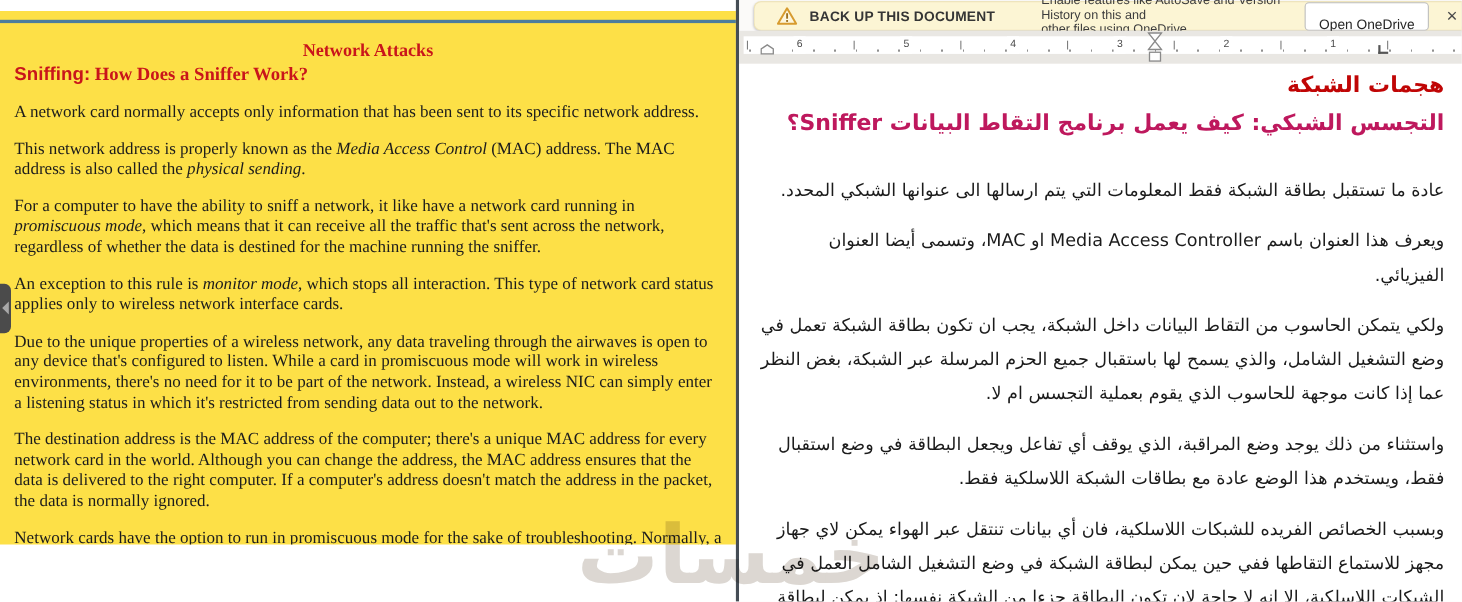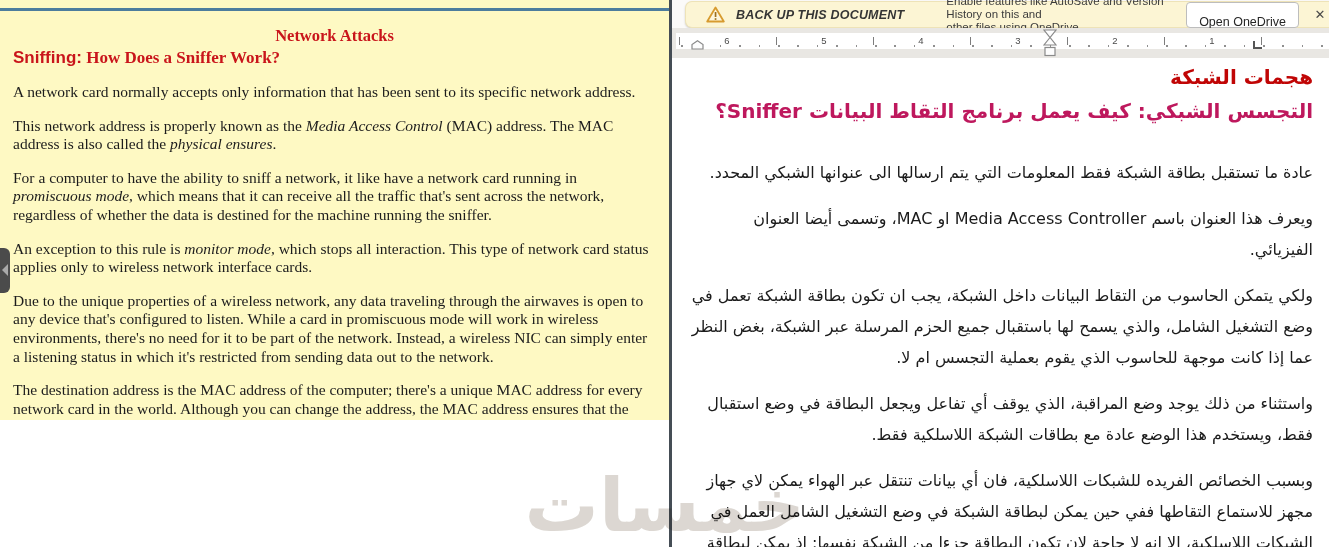--- a/index.html
+++ b/index.html
@@ -1,20 +1,20 @@
 <!DOCTYPE html>
 <html><head>
 <meta charset="utf-8">
 <style>
   html,body{margin:0;padding:0;background:#fff;}
   .root{position:relative;width:1329px;height:547px;overflow:hidden;background:#fff;
         font-family:"Liberation Sans",sans-serif;}
 
   
-  .left-pane{position:absolute;left:0;top:0;width:669px;height:420px;background:#fef9c3;overflow:hidden;}
+  .left-pane{position:absolute;left:0;top:10px;width:669px;height:485px;background:#fde047;overflow:hidden;}
   .page-top-rule{position:absolute;left:0;top:8px;width:669px;height:3px;background:#4d7d9d;}
   .left-content{position:absolute;left:0;top:0;width:669px;padding:26px 13px 0 13px;box-sizing:border-box;
                 font-family:"Liberation Serif",serif;font-size:15.5px;line-height:18.6px;color:#1c1c1c;}
   .doc-title{text-align:center;font-weight:bold;font-size:16.5px;line-height:20px;color:#c9151b;}
   .doc-subtitle{text-align:left;font-weight:bold;font-size:17px;line-height:21px;color:#c9151b;margin-top:1px;}
   .doc-subtitle .sans{font-family:"Liberation Sans",sans-serif;}
   .left-content .paras{margin-top:15px;}
   .left-content p{margin:0 0 15px 0;}
   .left-content .it{font-style:italic;}
 
@@ -28,21 +28,21 @@
   .pane-divider{position:absolute;left:669px;top:0;width:3px;height:547px;background:#454d55;}
 
   
   .right-pane{position:absolute;left:672px;top:0;width:657px;height:547px;background:#fbfaf9;}
 
   
   .backup-banner{position:absolute;left:13px;right:0;top:1px;height:27px;background:#fcf5d4;
                  border:1px solid #eee3b8;border-right:none;border-radius:7px 0 0 7px;
                  box-shadow:0 1px 2px rgba(0,0,0,.18);display:flex;align-items:center;
                  padding-left:20px;box-sizing:border-box;}
-  .banner-title{font-size:12.5px;font-weight:bold;color:#353535;letter-spacing:.2px;margin-left:11px;white-space:nowrap;font-style:italic;}
+  .banner-title{font-size:12.5px;font-weight:bold;color:#353535;letter-spacing:.2px;margin-left:11px;white-space:nowrap;}
   .banner-msg{margin-left:42px;font-size:11.5px;line-height:13px;color:#3c3c3c;flex:1;min-width:0;}
   .onedrive-button{flex:none;margin-right:12px;height:22px;padding:12px 12px;background:#fff;
                    border:1px solid #bdbdbd;border-radius:4px;font-size:12.5px;color:#262626;
                    font-family:"Liberation Sans",sans-serif;cursor:pointer;white-space:nowrap;}
   .banner-close{flex:none;width:18px;margin-right:0;font-size:13px;color:#4a4a4a;cursor:pointer;text-align:center;}
 
   
   .ruler{position:absolute;left:0;right:0;top:28px;height:30px;background:#e9e7e3;}
   .ruler-strip{position:absolute;left:4px;right:0;top:5px;height:16px;background:#fff;}
   .ruler-dots{position:absolute;left:5px;right:2px;top:12px;height:2px;
@@ -74,21 +74,21 @@
 
 <div class="root">
 
   <div class="left-pane">
     <div class="page-top-rule"></div>
     <div class="left-content">
       <div class="doc-title">Network Attacks</div>
       <div class="doc-subtitle"><span class="sans">Sniffing:</span><span> How Does a Sniffer Work?</span></div>
       <div class="paras" id="left-paragraphs">
           <p><span>A network card normally accepts only information that has been sent to its specific network address.</span></p>
-          <p><span>This network address is properly known as the </span><span class="it">Media Access Control</span><span> (MAC) address. The MAC address is also called the </span><span class="it">physical ensures</span><span>.</span></p>
+          <p><span>This network address is properly known as the </span><span class="it">Media Access Control</span><span> (MAC) address. The MAC address is also called the </span><span class="it">physical sending</span><span>.</span></p>
           <p><span>For a computer to have the ability to sniff a network, it like have a network card running in </span><span class="it">promiscuous mode</span><span>, which means that it can receive all the traffic that's sent across the network, regardless of whether the data is destined for the machine running the sniffer.</span></p>
           <p><span>An exception to this rule is </span><span class="it">monitor mode</span><span>, which stops all interaction. This type of network card status applies only to wireless network interface cards.</span></p>
           <p><span>Due to the unique properties of a wireless network, any data traveling through the airwaves is open to any device that's configured to listen. While a card in promiscuous mode will work in wireless environments, there's no need for it to be part of the network. Instead, a wireless NIC can simply enter a listening status in which it's restricted from sending data out to the network.</span></p>
           <p><span>The destination address is the MAC address of the computer; there's a unique MAC address for every network card in the world. Although you can change the address, the MAC address ensures that the data is delivered to the right computer. If a computer's address doesn't match the address in the packet, the data is normally ignored.</span></p>
           <p><span>Network cards have the option to run in promiscuous mode for the sake of troubleshooting. Normally, a computer doesn't need to send information to other computers on the network. However, in the event that something goes wrong with the network wiring or hardware, it's important for a network technician to look inside the data traveling on the network to see what's causing the problem. For example, a common indication of a bad network card is when computers have difficulties</span></p>
         </div>
     </div>
     <div class="side-handle">
       <span class="tri"></span>
     </div>

